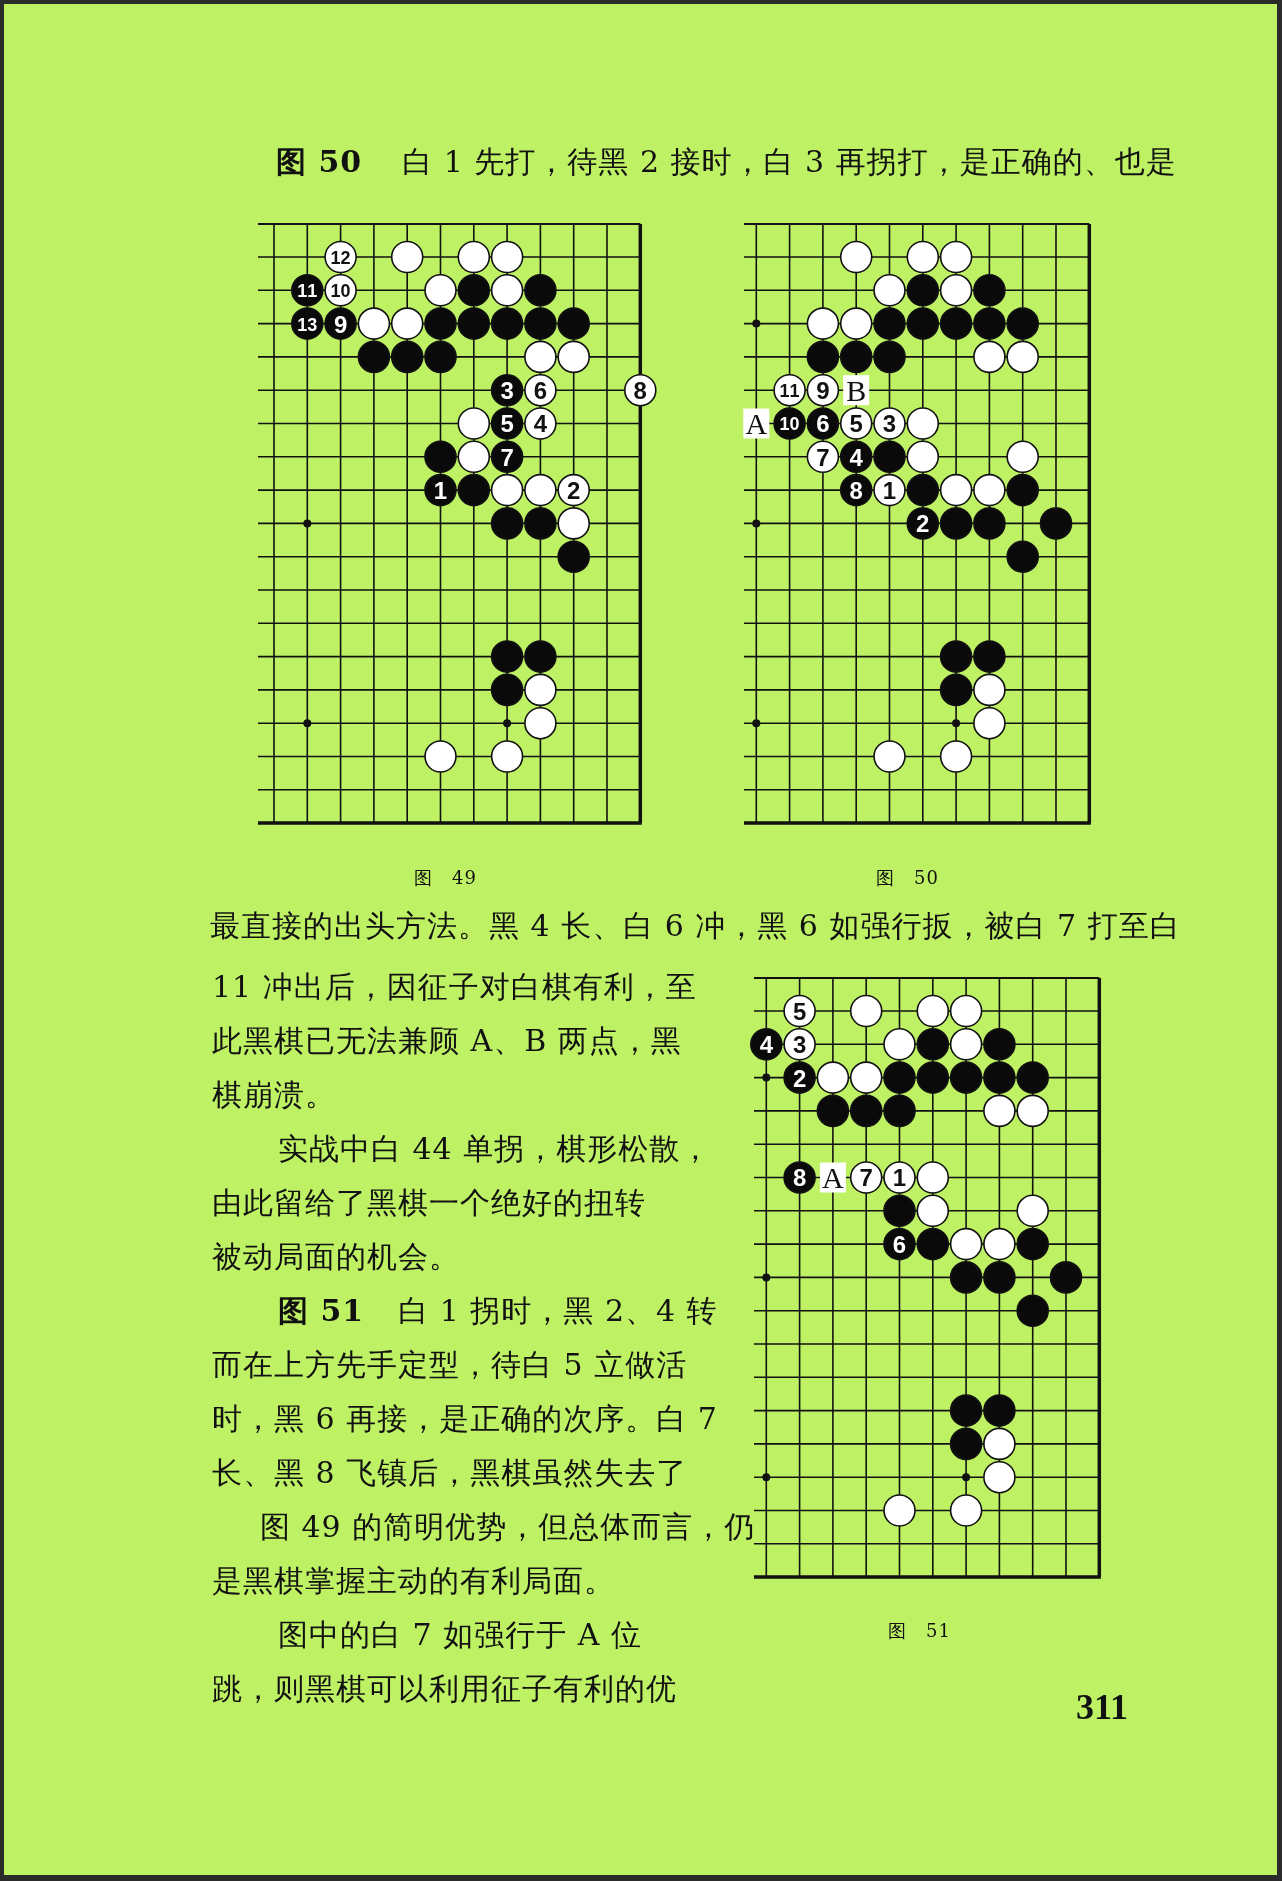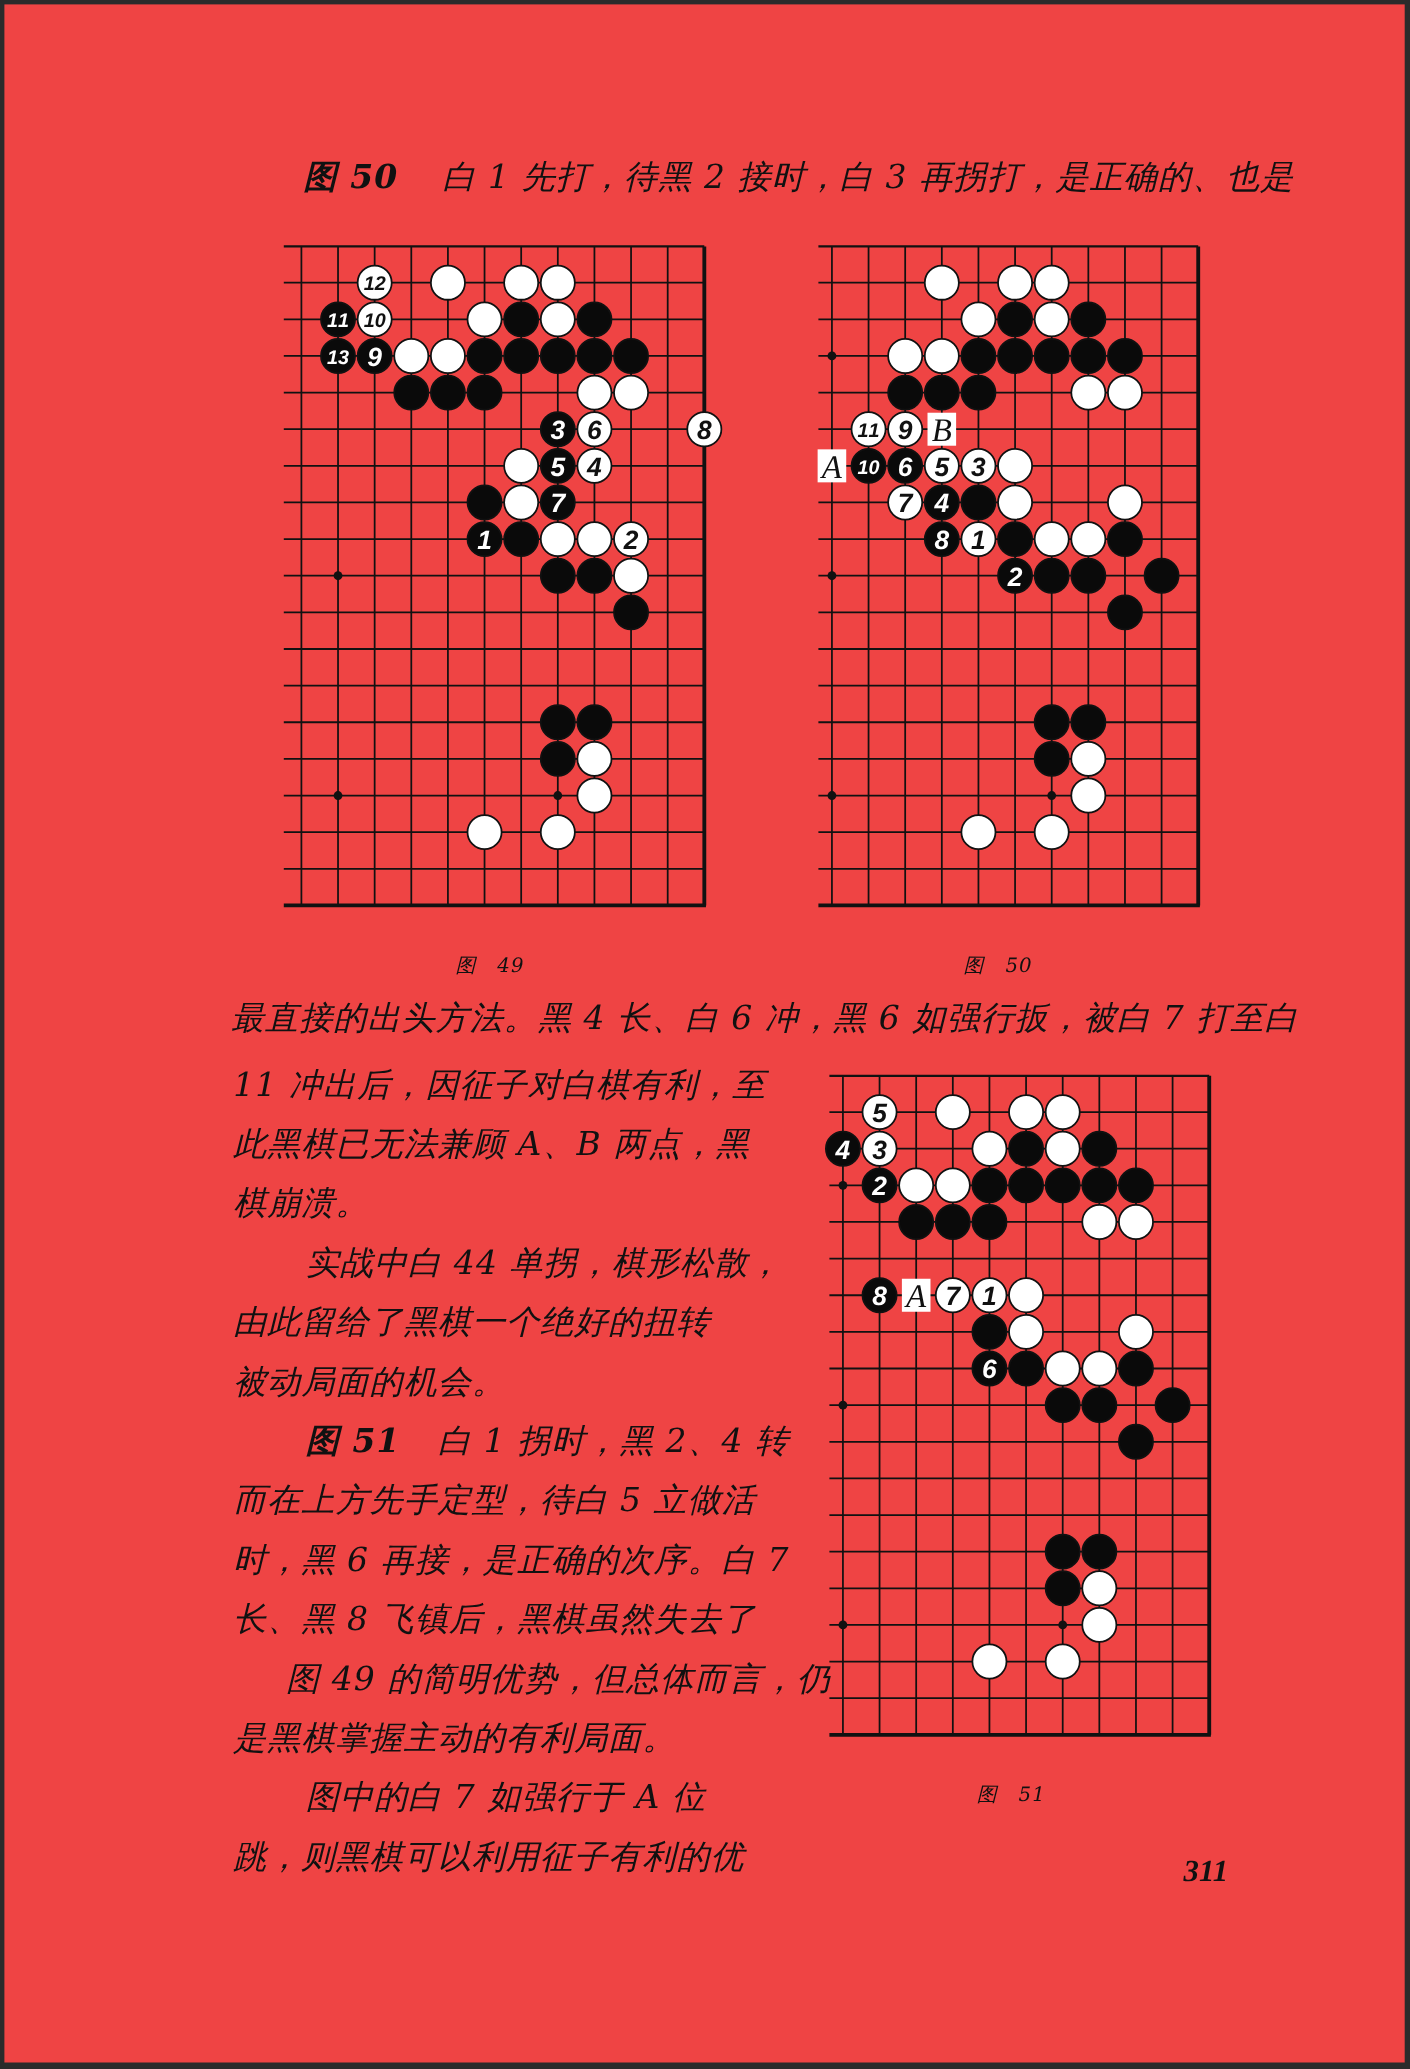--- a/index.html
+++ b/index.html
@@ -7,30 +7,29 @@
     width: 1282px; height: 1881px;
     background: #2b2b2b;
     position: relative;
     overflow: hidden;
     font-family: "DejaVu Serif", "Liberation Serif", serif;
     color: #111;
   }
   .page {
     position: absolute; left: 4px; top: 4px;
     width: 1273px; height: 1871px;
-    background: #ef4444;
-    font-style: italic;
+    background: #bef264;
   }
   .abs { position: absolute; white-space: nowrap; }
   .line {
     font-size: 30px; letter-spacing: 1px; line-height: 40px;
   }
   .bold { font-weight: bold; }
   .caption { font-size: 18px; letter-spacing: 1px; }
-  .pageno { font-size: 28px; font-weight: bold; font-family: "Liberation Serif", serif; }
+  .pageno { font-size: 36px; font-weight: bold; font-family: "Liberation Serif", serif; }
   svg.board { position: absolute; overflow: visible; }
   svg text { font-family: "Liberation Sans", "DejaVu Sans", sans-serif; font-weight: bold; }
   svg text.lbl { font-family: "Liberation Serif", serif; font-weight: normal; }
 </style>
 </head>
 <body>
 
 <div class="page">
 
   <div class="abs line" style="left:272px; top:138px;">

